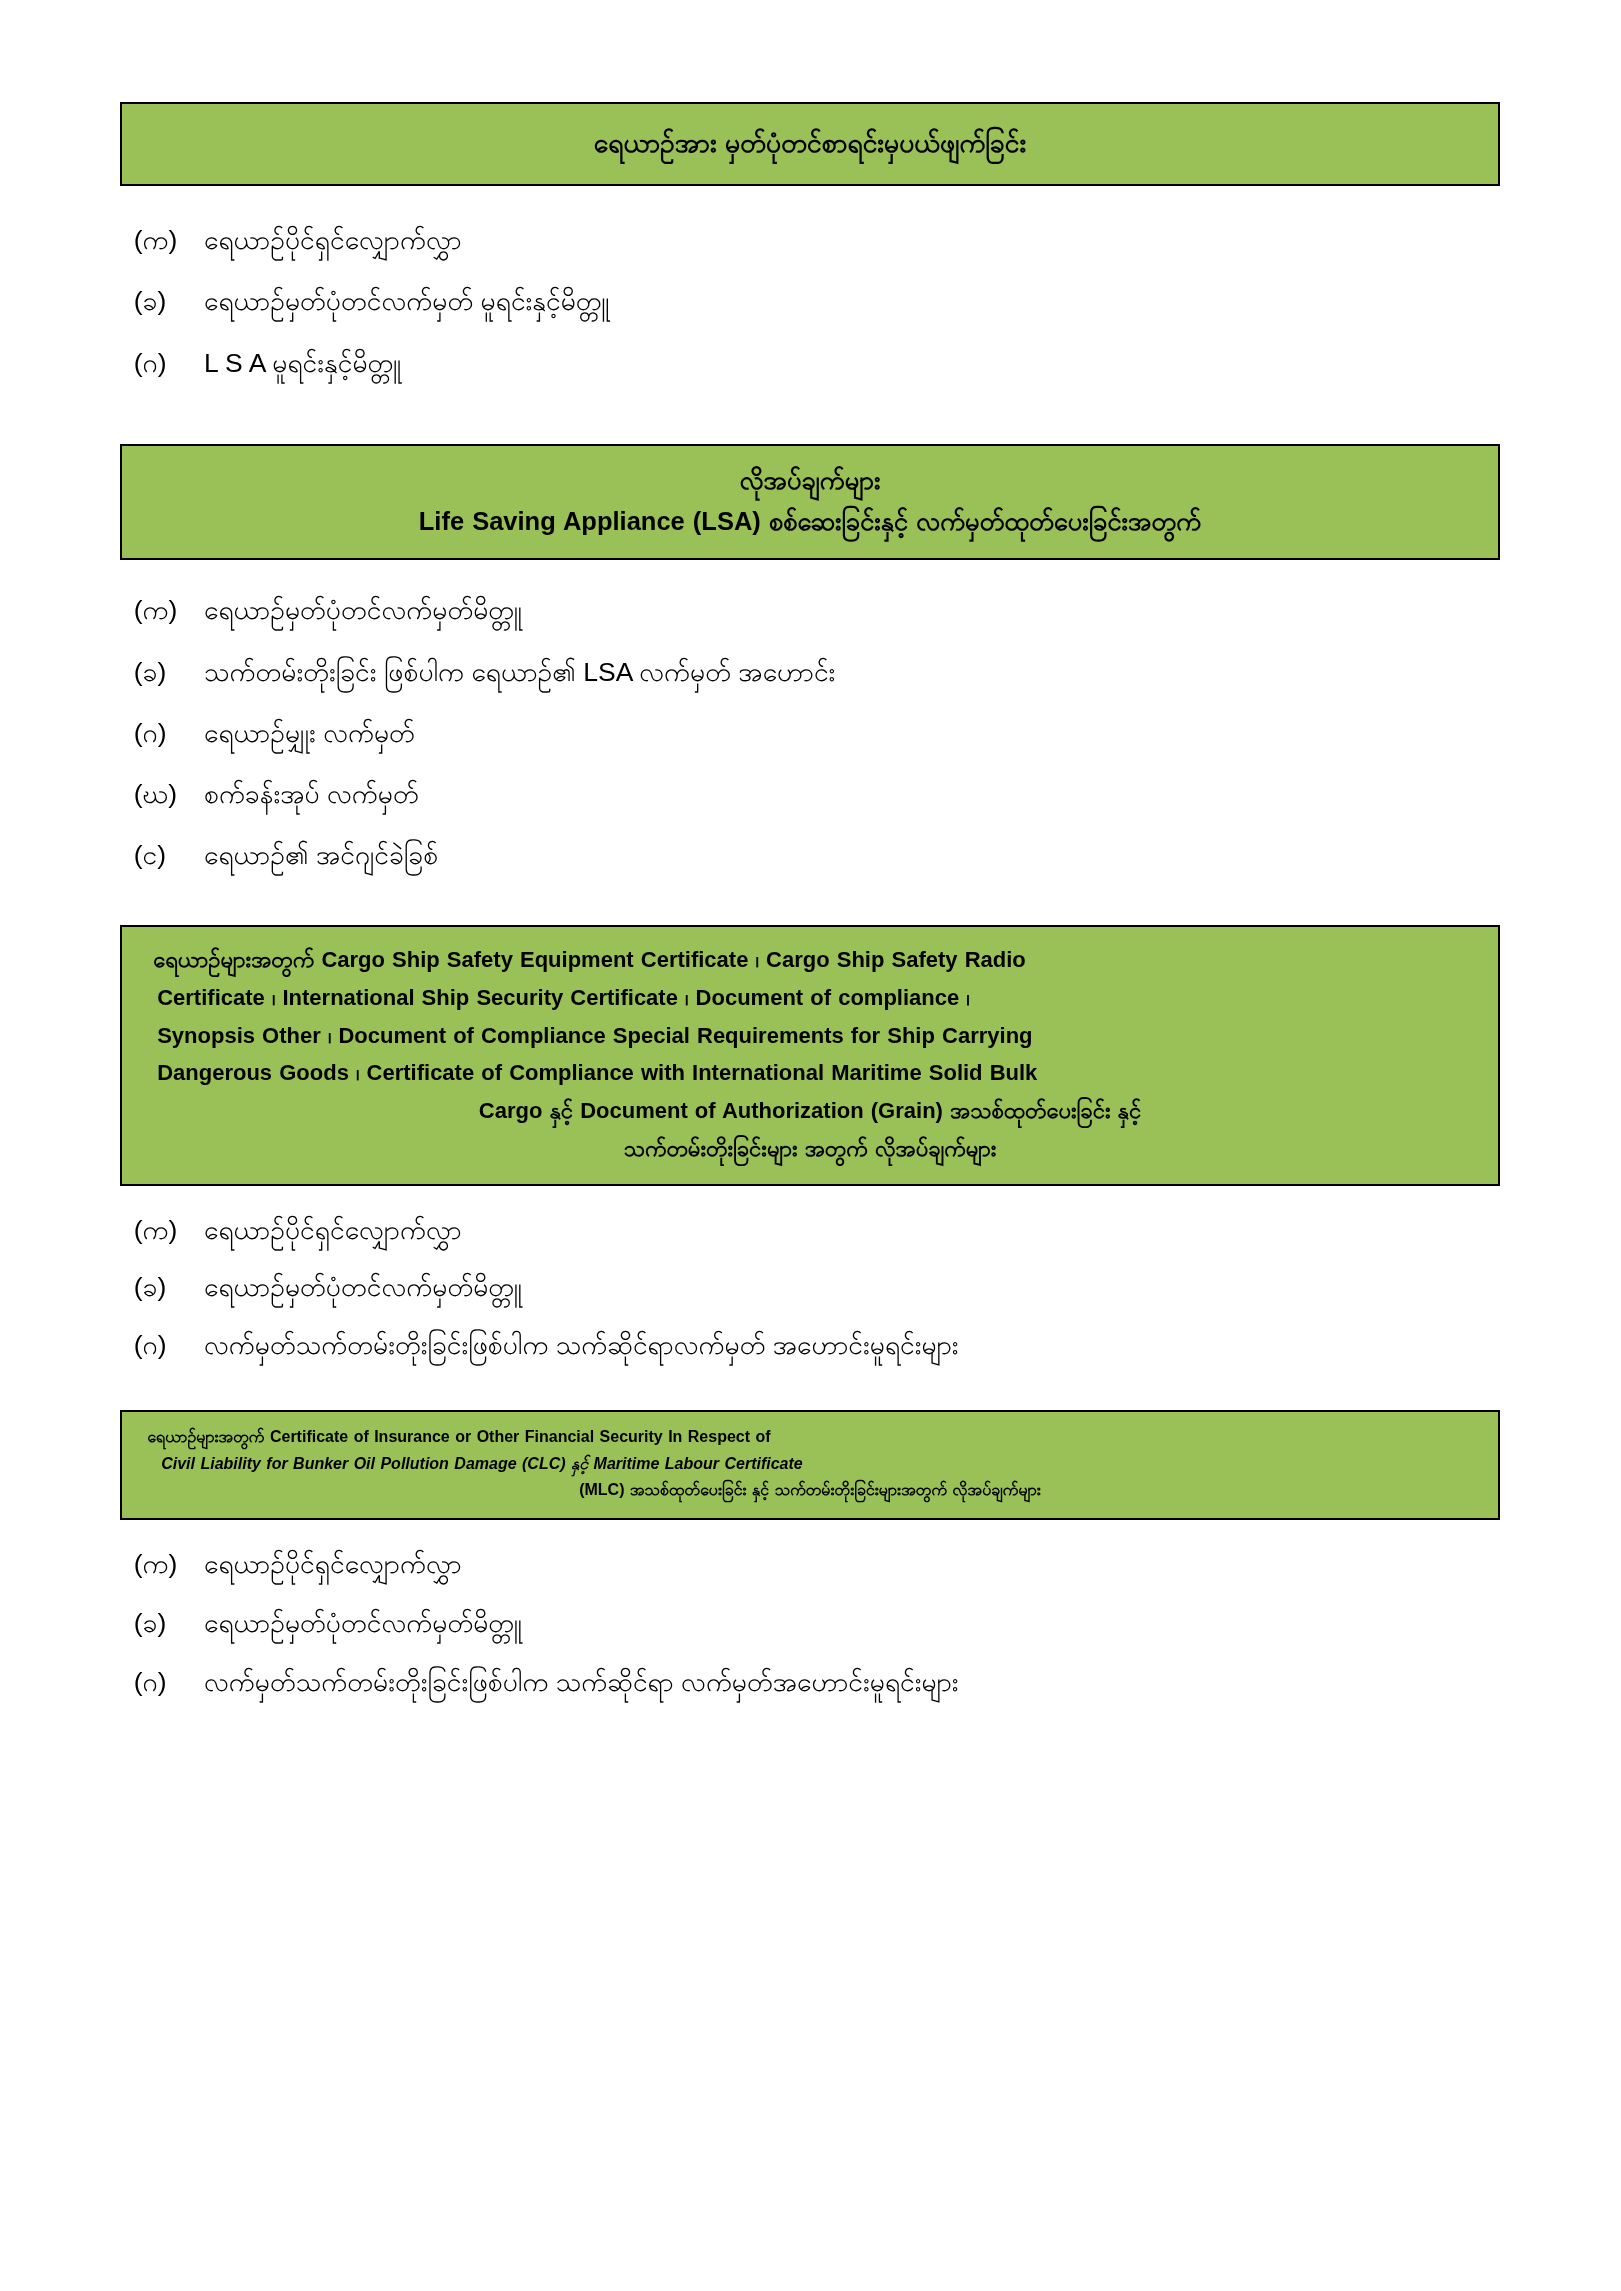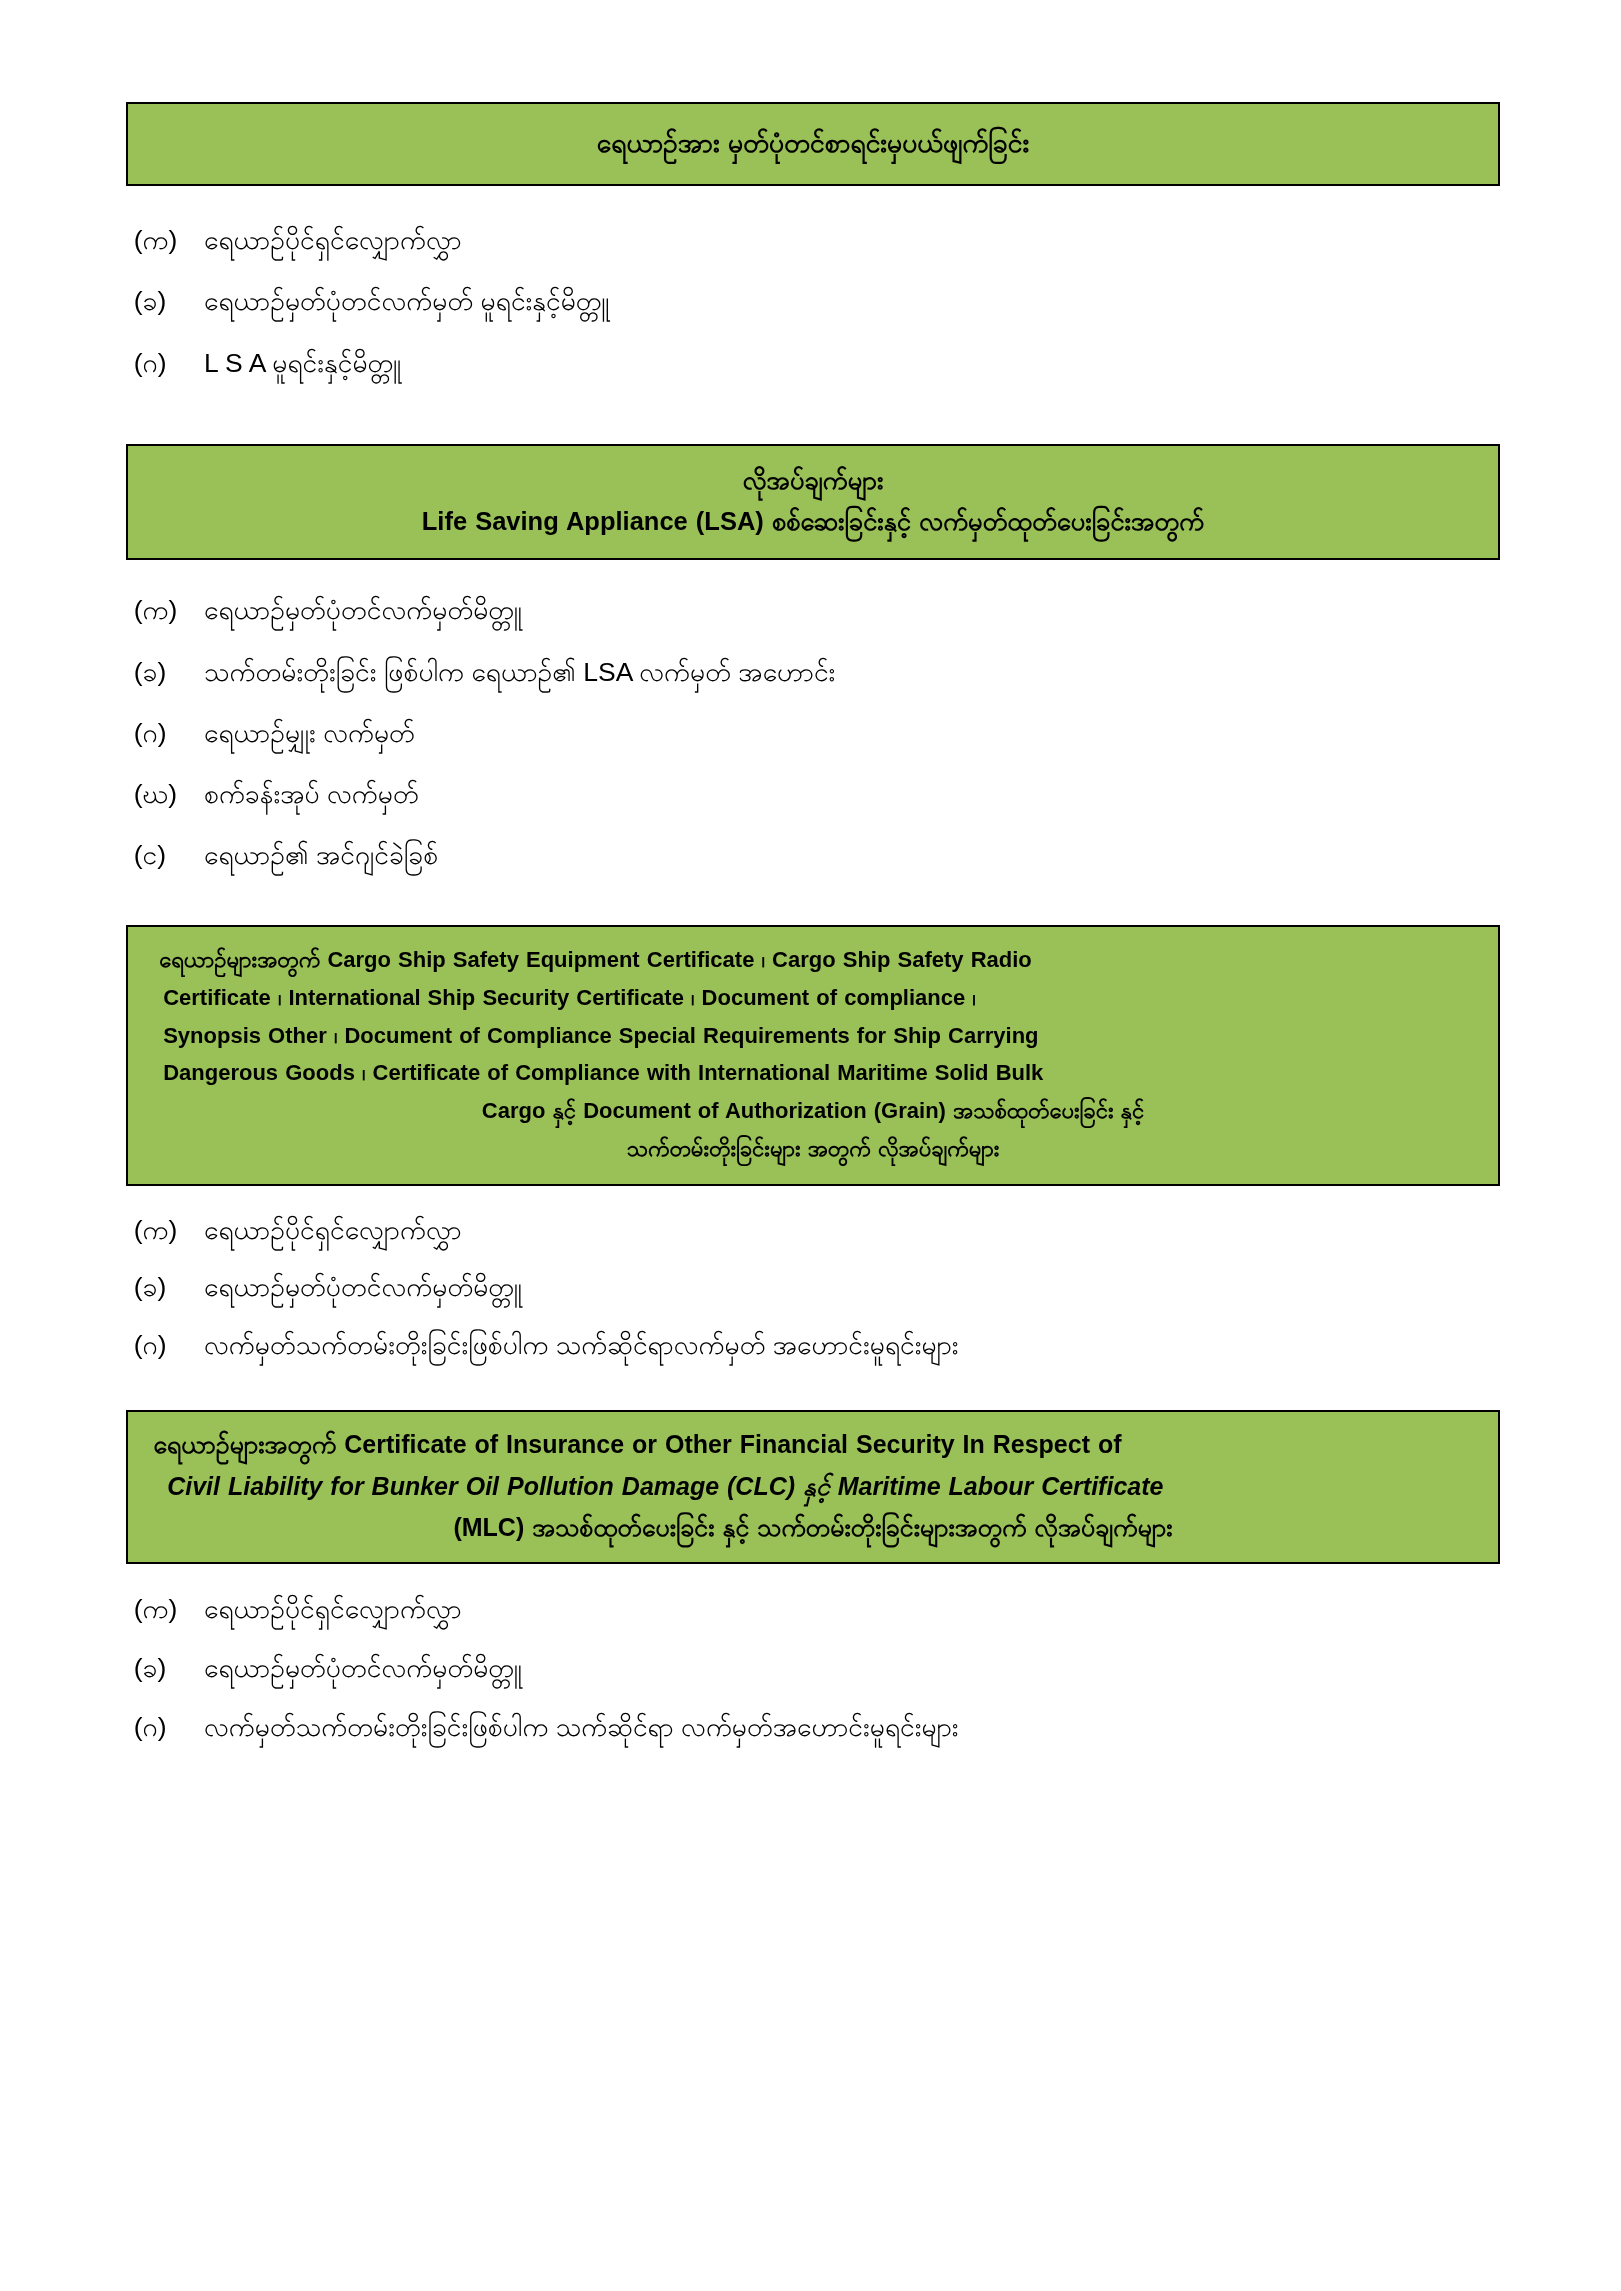--- a/index.html
+++ b/index.html
@@ -35,26 +35,25 @@
     background: #9ac157;
     border: 2px solid #000000;
     box-sizing: border-box;
     text-align: center;
     font-weight: bold;
     font-size: 25.5px;
     line-height: 1.62;
     color: #000000;
     padding: 11.8px 13.7px 13.7px 13.7px;
     word-spacing: 1px;
-    margin-left: 6px;
   }
   .banner-1 { padding: 17.6px 13.7px 19.6px 13.7px; font-size: 26.5px; }
   .banner-2 { padding: 13.7px 25.5px 15.7px 25.5px; font-size: 25.5px; }
   .banner-3 { padding: 13.7px 17.6px 15.7px 17.6px; font-size: 22px; line-height: 1.72; text-align: center; }
-  .banner-4 { padding: 11.8px 17.6px 13.7px 17.6px; font-size: 25px; line-height: 1.66; }
+  .banner-4 { padding: 11.8px 17.6px 13.7px 17.6px; font-size: 16px; line-height: 1.66; }
 
   .banner-3 .ln,
   .banner-4 .ln,
   .banner-2 .ln,
   .banner-1 .ln {
     display: block;
   }
   .banner-3 .ln-1 { text-align: left; padding-left: 13.7px; }
   .banner-3 .ln-2,
   .banner-3 .ln-3,

